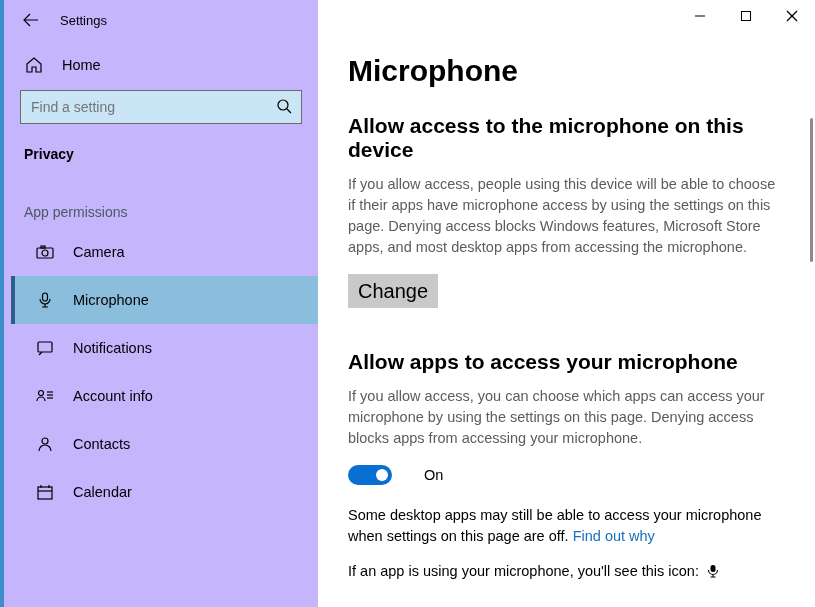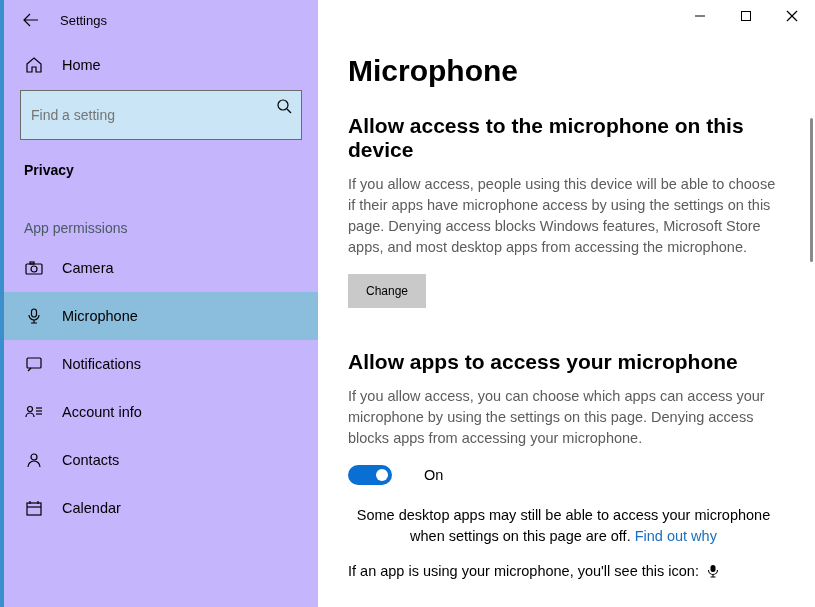--- a/index.html
+++ b/index.html
@@ -5,37 +5,37 @@
 * { margin: 0; padding: 0; box-sizing: border-box; font-family: "Segoe UI", Arial, sans-serif; }
 body { width: 815px; height: 607px; overflow: hidden; background: #fff; display: flex; }
 .sidebar { width: 318px; height: 100%; background: #c4b5fd; display: flex; flex-direction: column; border-left: 4px solid #3a8fcc; }
 .titlebar { height: 40px; display: flex; align-items: center; padding-left: 18px; gap: 20px; }
 .titlebar .back { width: 18px; height: 18px; display:flex; align-items:center; justify-content:center;}
 .titlebar .title { font-size: 13px; color: #000; }
 .home-row { display: flex; align-items: center; gap: 18px; padding: 16px 12px 16px 20px; font-size: 14.5px; }
 .home-row .icon { width: 20px; display:flex; justify-content:center;}
 .search-wrap { padding: 0 16px 0 16px; }
 .search-box { position: relative; }
-.search-box input { width: 100%; height: 50px; border: 1px solid #6b6b6b; background: #c9e5f6; padding: 0 34px 0 10px; font-size: 14px; outline: none; }
+.search-box input { width: 100%; height: 34px; border: 1px solid #6b6b6b; background: #c9e5f6; padding: 0 34px 0 10px; font-size: 14px; outline: none; }
 .search-box .search-icon { position: absolute; right: 10px; top: 8px; }
 .section-title { font-weight: 600; font-size: 14px; padding: 22px 0 4px 20px; }
 .section-label { font-size: 14px; color: #4b5a63; padding: 38px 0 8px 20px; }
-.nav { flex: 1; overflow: hidden; }
+.nav { flex: 1; overflow: hidden; padding-left: 11px; }
 .nav-item { display: flex; align-items: center; gap: 18px; height: 48px; padding-left: 20px; font-size: 14.5px; cursor: pointer; }
 .nav-item .icon { width: 20px; display:flex; justify-content:center; }
 .nav-item.active { background: #8bbedd; border-left: 4px solid #2b5f88; margin-left: -4px; padding-left: 20px; }
 .right { flex: 1; height: 100%; display: flex; flex-direction: column; position: relative; }
 .window-controls { position: absolute; top: 0; right: 0; height: 32px; display: flex; }
 .win-btn { width: 46px; height: 32px; display: flex; align-items: center; justify-content: center; cursor: pointer; }
 .content { padding: 54px 36px 0 30px; overflow: hidden; flex:1; position:relative;}
 h1.page-title { font-weight: 600; font-size: 30px; margin-bottom: 26px; }
 h2.subhead { font-weight: 600; font-size: 21px; margin-bottom: 12px; }
 p.body { font-size: 14.5px; color: #5c5c5c; line-height: 1.45; margin-bottom: 16px; max-width: 440px;}
 p.status { font-size: 14.5px; color: #000; margin-bottom: 12px; }
-.change-btn { background: #c9c9c9; border: none; height: 34px; width: 78px; text-align:center; font-size: 12px; cursor: pointer; margin-bottom: 42px; }
+.change-btn { background: #c9c9c9; border: none; height: 34px; width: 90px; text-align:center; font-size: 20px; cursor: pointer; margin-bottom: 42px; }
 .toggle-row { display: flex; align-items: center; gap: 32px; margin-bottom: 20px; }
 .toggle { width: 44px; height: 20px; border-radius: 10px; background: #0a6fd3; position: relative; cursor: pointer; }
 .toggle .knob { width: 12px; height: 12px; background: #fff; border-radius: 50%; position: absolute; right: 4px; top: 4px; }
 .toggle-label { font-size: 14.5px; }
 .link { color: #1a6fbd; cursor: pointer; }
 .inline-icon { display:inline-block; vertical-align:middle; margin-left:4px;}
 .scroll-hint { position:absolute; right:2px; top:118px; width:3px; height:144px; background:#8a8a8a; border-radius:2px;}
 </style>
 </head>
 <body>
@@ -169,21 +169,21 @@
     <h2 class="subhead">Allow apps to access your microphone</h2>
     <p class="body">If you allow access, you can choose which apps can access your microphone by using the settings on this page. Denying access blocks apps from accessing your microphone.</p>
 
     <div class="toggle-row">
       <div class="toggle">
           <div class="knob"></div>
         </div>
       <span class="toggle-label">On</span>
     </div>
 
-    <p class="body" style="color:#000;text-align:center;">
+    <p class="body" style="color:#000;">
       <span>Some desktop apps may still be able to access your microphone when settings on this page are off. </span><span class="link">Find out why</span>
     </p>
 
     <p class="status">
       <span>If an app is using your microphone, you'll see this icon:</span>
       <span class="inline-icon"><svg width="12" height="14" viewBox="0 0 12 14">
             <rect x="3.5" y="1" width="5" height="7" rx="2.5" fill="#000"></rect>
             <path d="M1.5 6 a4.5 4.5 0 0 0 9 0 M6 10.5 V13 M3.5 13 H8.5" fill="none" stroke="#000" stroke-width="1.1"></path>
           </svg></span>
     </p>

